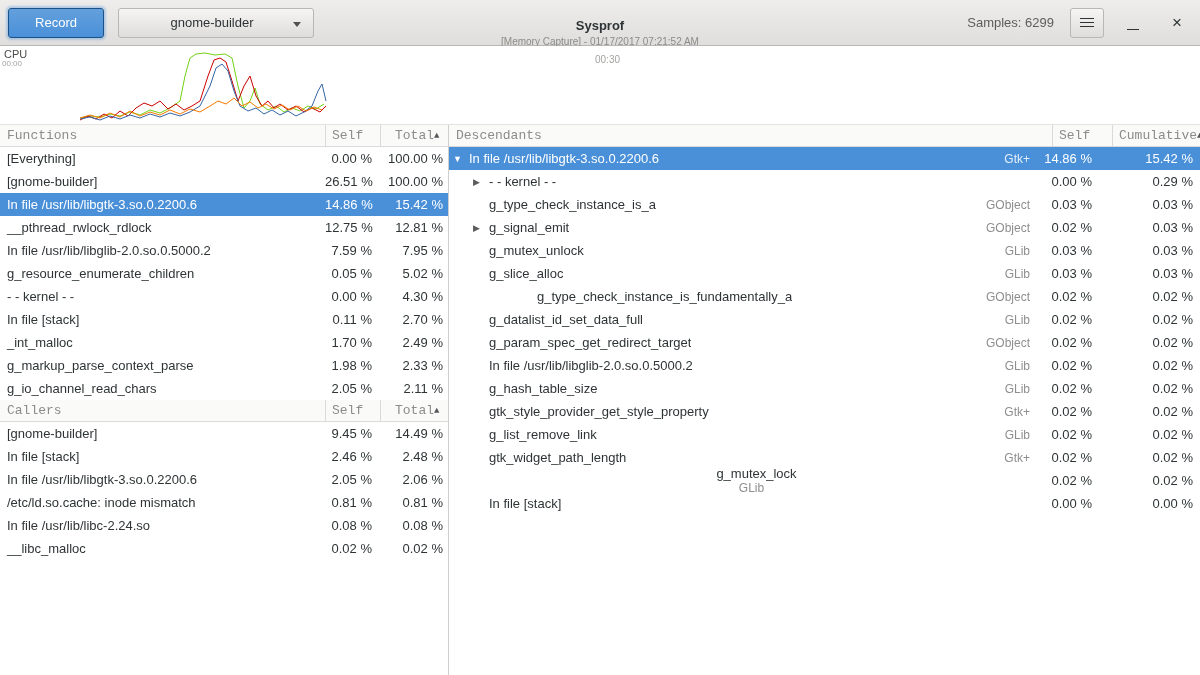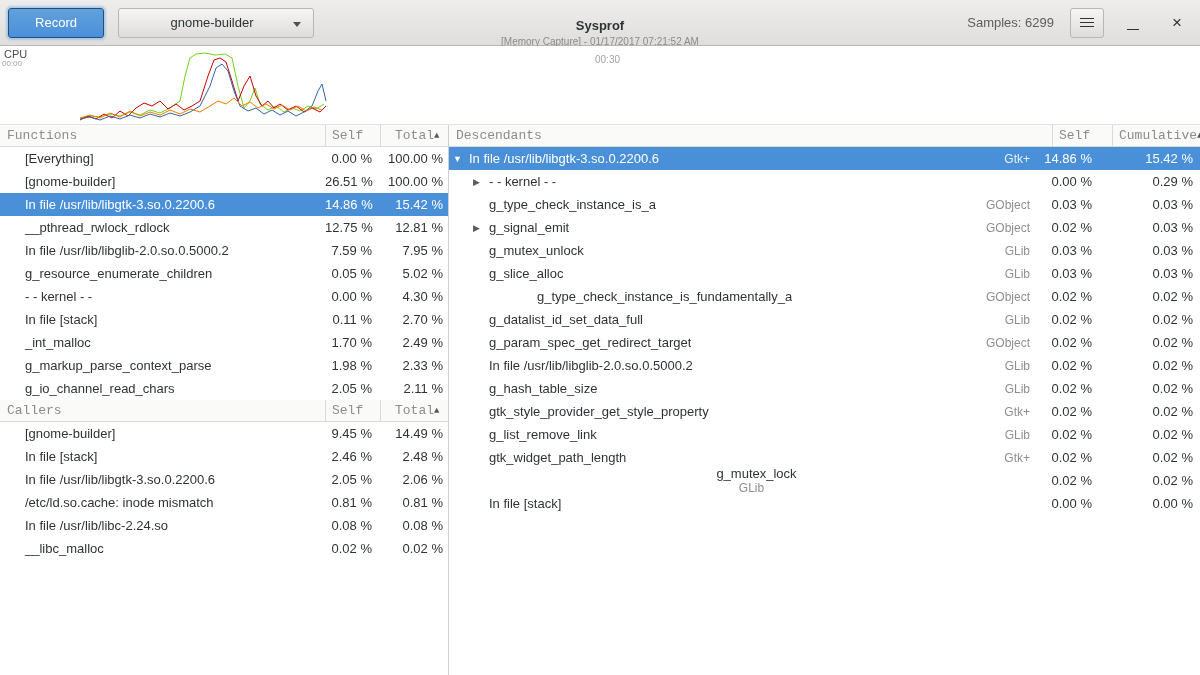--- a/index.html
+++ b/index.html
@@ -85,21 +85,21 @@
   .thead > div { display:flex; align-items:center; }
   .h-name { flex:1; padding-left:7px; min-width:0; }
   .h-self { width:55px; border-left:1px solid #dadada; padding-left:6px; }
   .h-total { width:68px; border-left:1px solid #dadada; padding-left:14px; justify-content:flex-start; padding-right:5px; }
   .h-self2 { width:60px; border-left:1px solid #dadada; padding-left:6px; }
   .h-cum { width:88px; border-left:1px solid #dadada; padding-left:6px; justify-content:space-between; padding-right:6px; }
   .sort { font-size:9px; color:#55575a; }
 
   .trow { display:flex; height:23px; align-items:center; background:#fff; }
   .trow.selected { background:#4a90d9; color:#ffffff; }
-  .c-name { flex:1; padding-left:25px; white-space:nowrap; overflow:hidden; min-width:0; }
+  .c-name { flex:1; padding-left:7px; white-space:nowrap; overflow:hidden; min-width:0; }
   .num { text-align:right; white-space:nowrap; flex:none; }
   .c-self { width:55px; padding-right:8px; }
   .c-total { width:68px; padding-right:5px; }
   .c-self2 { width:60px; padding-right:8px; }
   .c-cum { width:100px; padding-right:7px; }
   .dflex { display:flex; align-items:center; }
   .expander { width:16px; flex:none; font-size:9px; color:#5c5c5c; }
   .trow.selected .expander { color:#ffffff; }
   .dname { white-space:nowrap; overflow:hidden; }
   .category { flex:1; text-align:right; color:#8e8e8e; font-size:12px; padding-right:10px; white-space:nowrap; }

